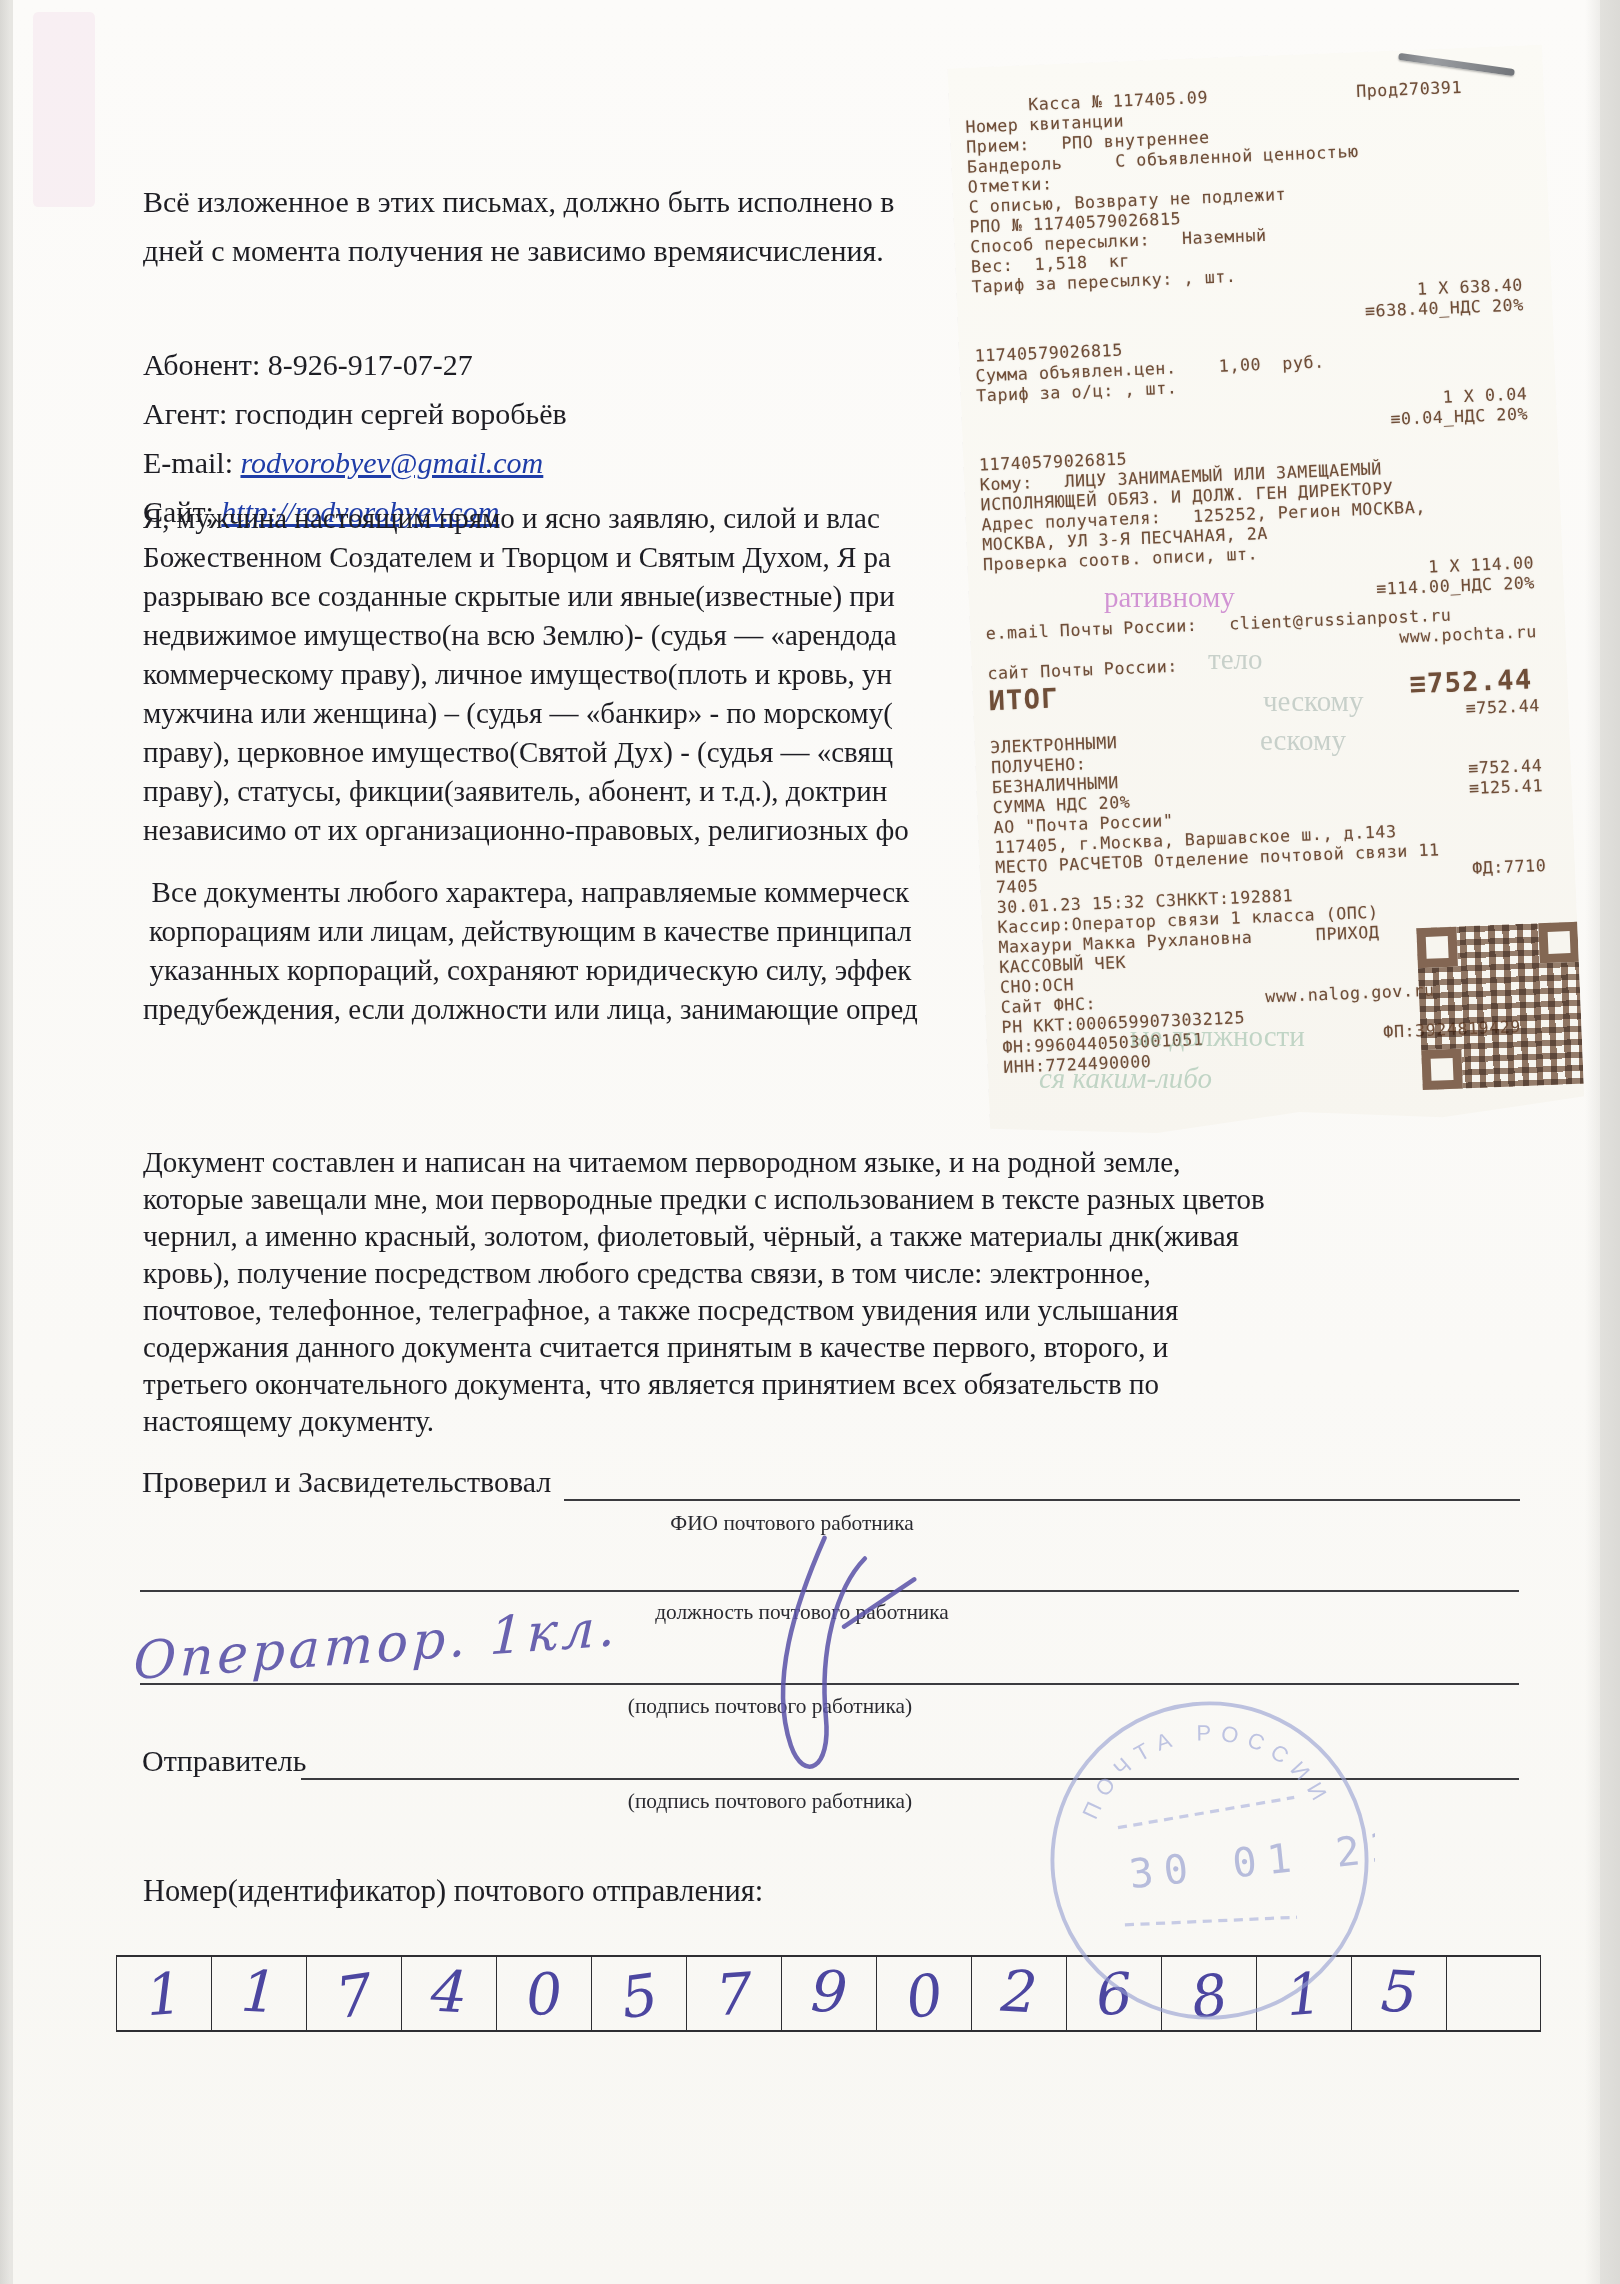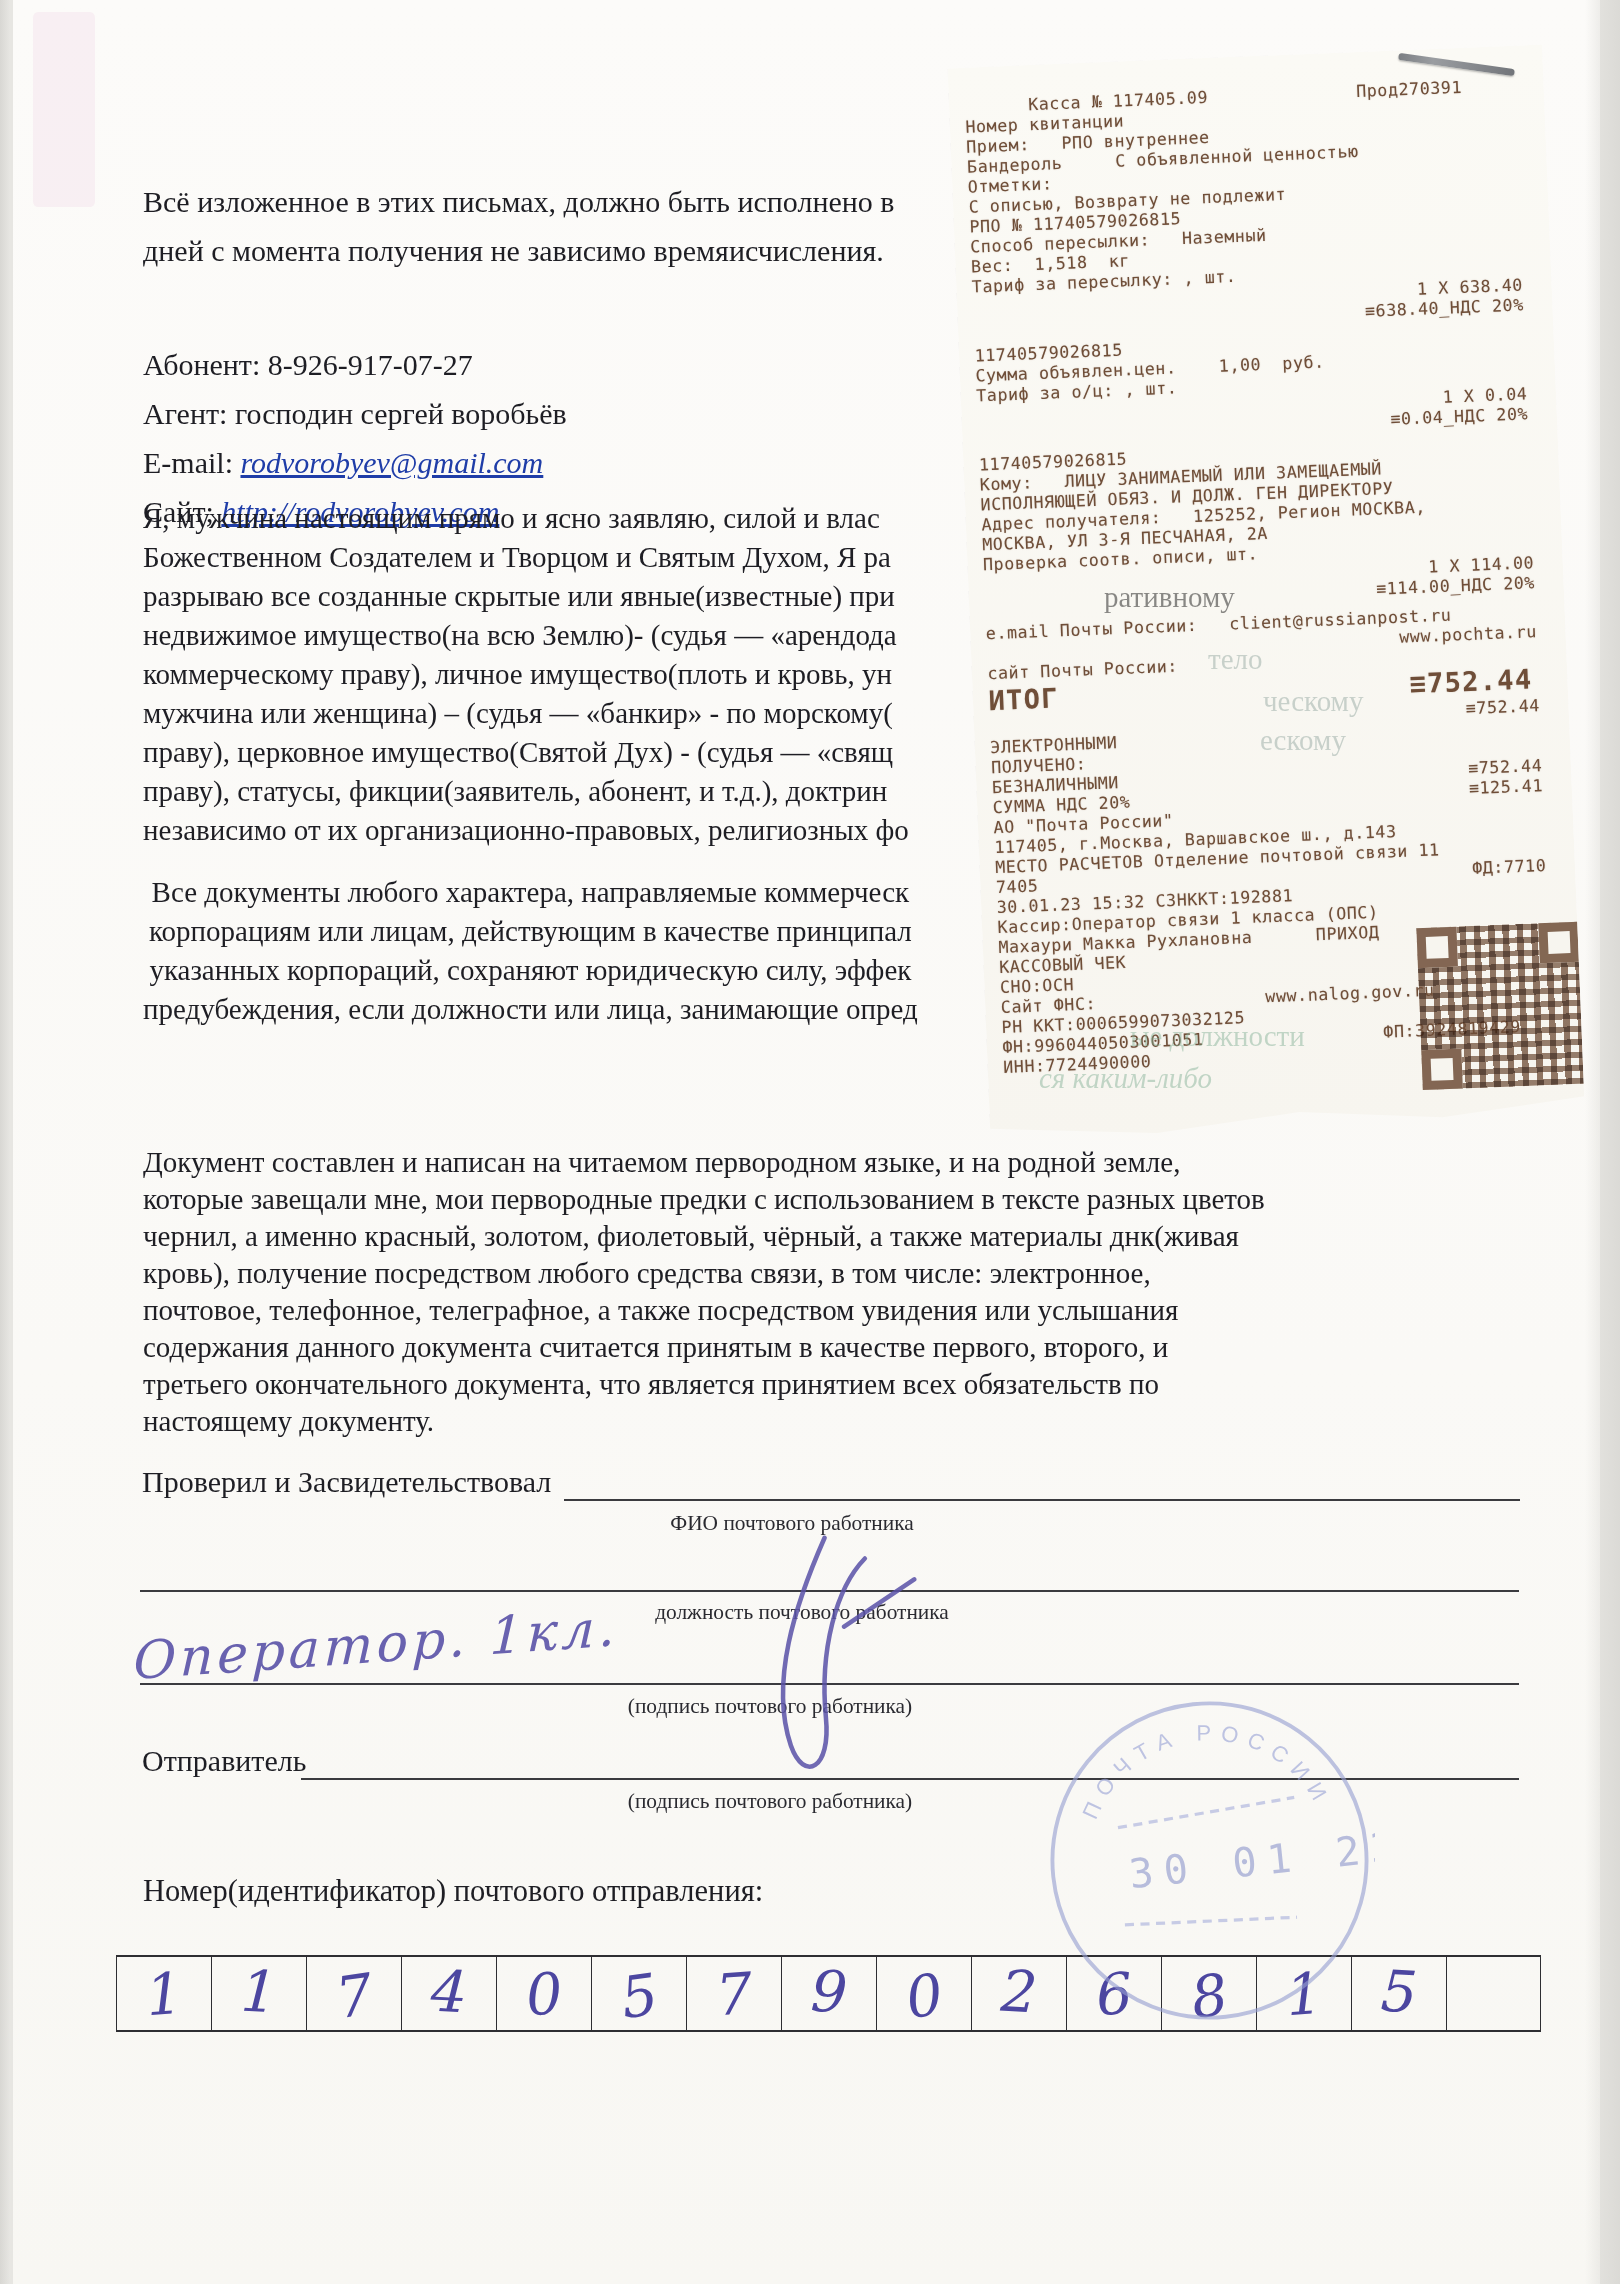--- a/index.html
+++ b/index.html
@@ -183,21 +183,21 @@
         <span class="digit">5</span>
       </div>
       <div class="cell">
         <span class="digit"></span>
       </div>
     </div>
 
 </div>
 
 <div>
-    <span class="ghost" style="left: 1104px; top: 581px; color: #000000;">ративному</span>
+    <span class="ghost" style="left: 1104px; top: 581px; color: #a21caf;">ративному</span>
     <span class="ghost" style="left: 1208px; top: 643px; color: rgb(141, 162, 155);">тело</span>
     <span class="ghost" style="left: 1263px; top: 685px; color: rgb(141, 162, 155);">ческому</span>
     <span class="ghost" style="left: 1260px; top: 724px; color: rgb(141, 162, 155);">ескому</span>
     <span class="ghost" style="left: 1130px; top: 1020px; color: rgb(127, 174, 147);">ые должности</span>
     <span class="ghost" style="left: 1039px; top: 1062px; color: rgb(127, 174, 147); font-style: italic;">ся каким-либо</span>
   </div>
 
 <div class="receipt">
   <div>
       <div class="rline">      Касса № 117405.09              Прод270391</div>

